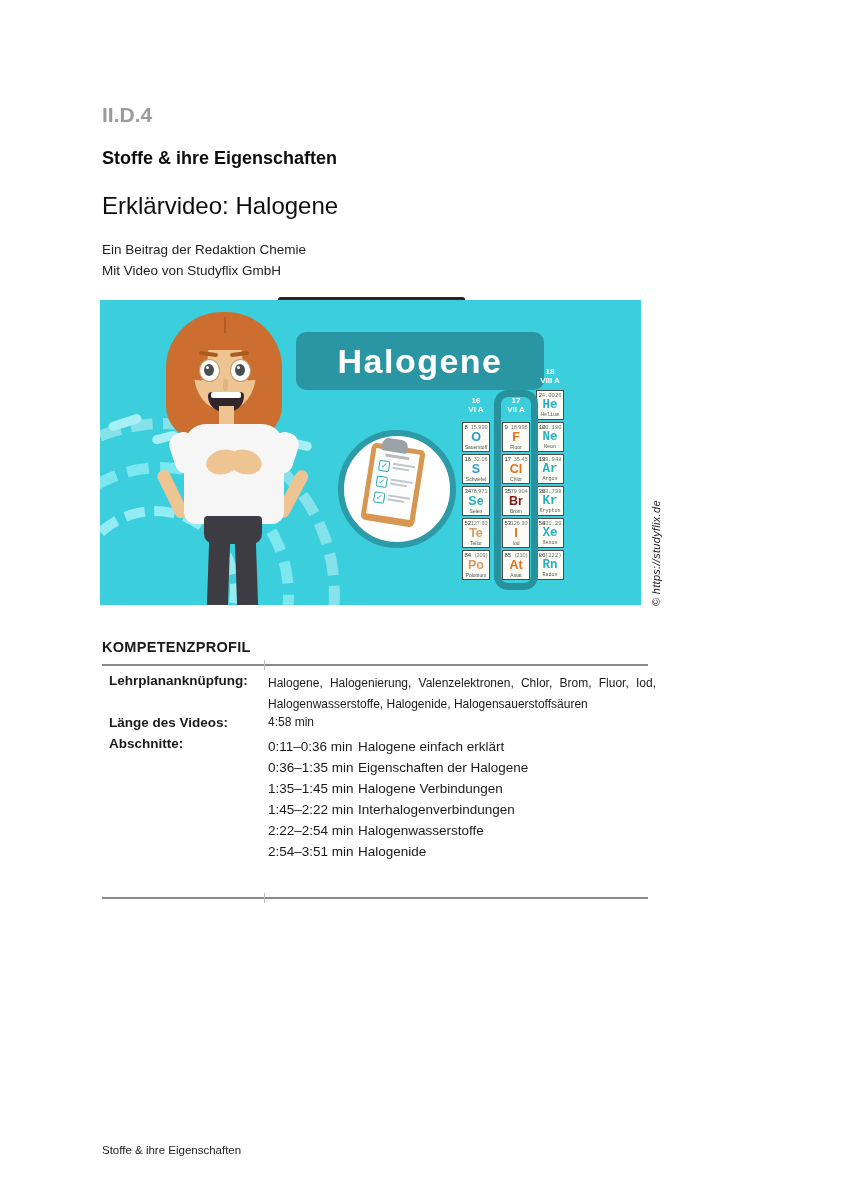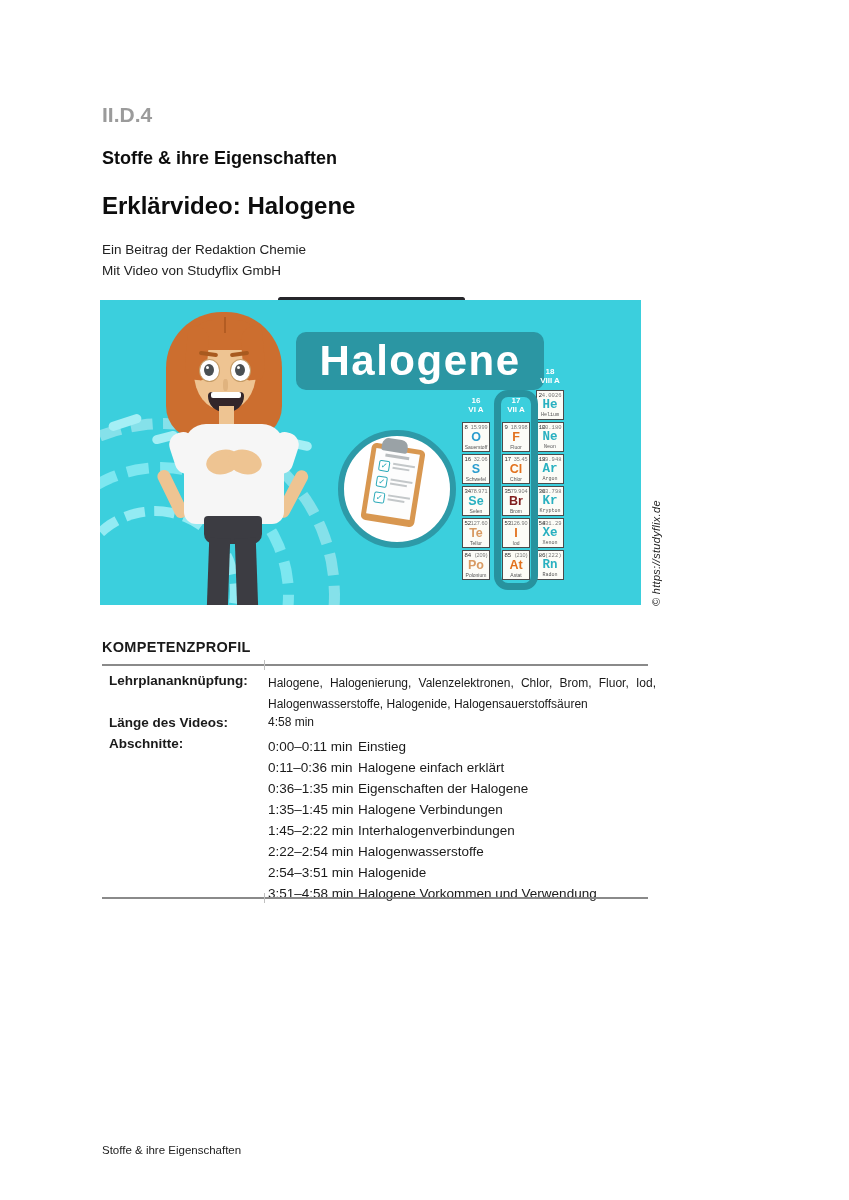--- a/index.html
+++ b/index.html
@@ -3,21 +3,21 @@
 <meta charset="utf-8">
 <style>
   html,body{margin:0;padding:0;background:#ffffff;}
   .page{position:relative;width:849px;height:1200px;background:#fff;
         font-family:"Liberation Sans",sans-serif;color:#1a1a1a;overflow:hidden;}
   .abs{position:absolute;}
 
   
   .sec-code{left:102px;top:103px;font-size:21px;font-weight:bold;color:#9b9b9b;}
   .series{left:102px;top:148px;font-size:18px;font-weight:bold;color:#0d0d0d;}
-  .title{left:102px;top:192px;font-size:24px;font-weight:bold;color:#0d0d0d;margin:0;}
+  .title{left:102px;top:192px;font-size:24px;font-weight:normal;color:#0d0d0d;margin:0;}
   .byline{left:102px;font-size:13.5px;color:#222;}
   .b1{top:242px;} .b2{top:263px;}
 
   
   .thumb{left:100px;top:300px;width:541px;height:305px;background:#3bcfdd;overflow:hidden;}
   .topbar{left:278px;top:297px;width:187px;height:5px;background:#26262a;border-radius:3px;}
   .copyright{left:650px;top:606px;transform:rotate(-90deg);transform-origin:0 0;
              font-size:11px;font-style:italic;color:#222;white-space:nowrap;letter-spacing:.3px;}
 
   
@@ -65,21 +65,21 @@
   .hand2{left:128px;top:150px;transform:rotate(14deg);}
   .hips{position:absolute;left:104px;top:216px;width:58px;height:28px;background:#3c3c42;
         border-radius:4px 4px 10px 10px;}
   .leg{position:absolute;width:21px;height:72px;background:#3c3c42;}
   .leg-l{left:108px;top:238px;transform:rotate(2deg);}
   .leg-r{left:136px;top:238px;transform:rotate(-2deg);}
 
   
   .vt-box{left:196px;top:32px;width:248px;height:58px;background:#2b96a3;border-radius:10px;
           display:flex;align-items:center;justify-content:center;}
-  .vt-text{color:#fff;font-size:42px;font-weight:bold;letter-spacing:1.5px;}
+  .vt-text{color:#fff;font-size:34px;font-weight:bold;letter-spacing:1.5px;}
 
   
   .clip-circle{left:238px;top:130px;width:106px;height:106px;background:#fff;
                border:6px solid #2d9aa8;border-radius:50%;}
   .board{position:absolute;left:22px;top:10px;width:54px;height:78px;background:#d89750;
          border-radius:5px;transform:rotate(9deg);}
   .clip{position:absolute;left:38px;top:3px;width:26px;height:13px;background:#9aa2a6;
         border-radius:7px 7px 2px 2px;transform:rotate(9deg);}
   .paper{position:absolute;left:27px;top:15px;width:44px;height:66px;background:#fdfdfd;
          transform:rotate(9deg);padding-top:2px;box-sizing:border-box;}
@@ -342,24 +342,20 @@
 
   <div class="abs kp-label lbl1">Lehrplananknüpfung:</div>
   <div class="abs kp-value1">Halogene, Halogenierung, Valenzelektronen, Chlor, Brom, Fluor, Iod, Halogenwasserstoffe, Halogenide, Halogensauerstoffsäuren</div>
 
   <div class="abs kp-label lbl2">Länge des Videos:</div>
   <div class="abs kp-value2">4:58 min</div>
 
   <div class="abs kp-label lbl3">Abschnitte:</div>
   <div class="abs segments">
     <div class="seg-row">
-        <span class="seg-time">0:00–0:11 min</span>
-        <span class="seg-title">Einstieg</span>
-      </div>
-    <div class="seg-row">
         <span class="seg-time">0:11–0:36 min</span>
         <span class="seg-title">Halogene einfach erklärt</span>
       </div>
     <div class="seg-row">
         <span class="seg-time">0:36–1:35 min</span>
         <span class="seg-title">Eigenschaften der Halogene</span>
       </div>
     <div class="seg-row">
         <span class="seg-time">1:35–1:45 min</span>
         <span class="seg-title">Halogene Verbindungen</span>
@@ -369,23 +365,19 @@
         <span class="seg-title">Interhalogenverbindungen</span>
       </div>
     <div class="seg-row">
         <span class="seg-time">2:22–2:54 min</span>
         <span class="seg-title">Halogenwasserstoffe</span>
       </div>
     <div class="seg-row">
         <span class="seg-time">2:54–3:51 min</span>
         <span class="seg-title">Halogenide</span>
       </div>
-    <div class="seg-row">
-        <span class="seg-time">3:51–4:58 min</span>
-        <span class="seg-title">Halogene Vorkommen und Verwendung</span>
-      </div>
   </div>
 
   <div class="abs rule rule-bottom"></div>
   <div class="abs tick tick-bottom"></div>
 
   <div class="abs footer">Stoffe &amp; ihre Eigenschaften</div>
 </div>
 
 </body></html>

